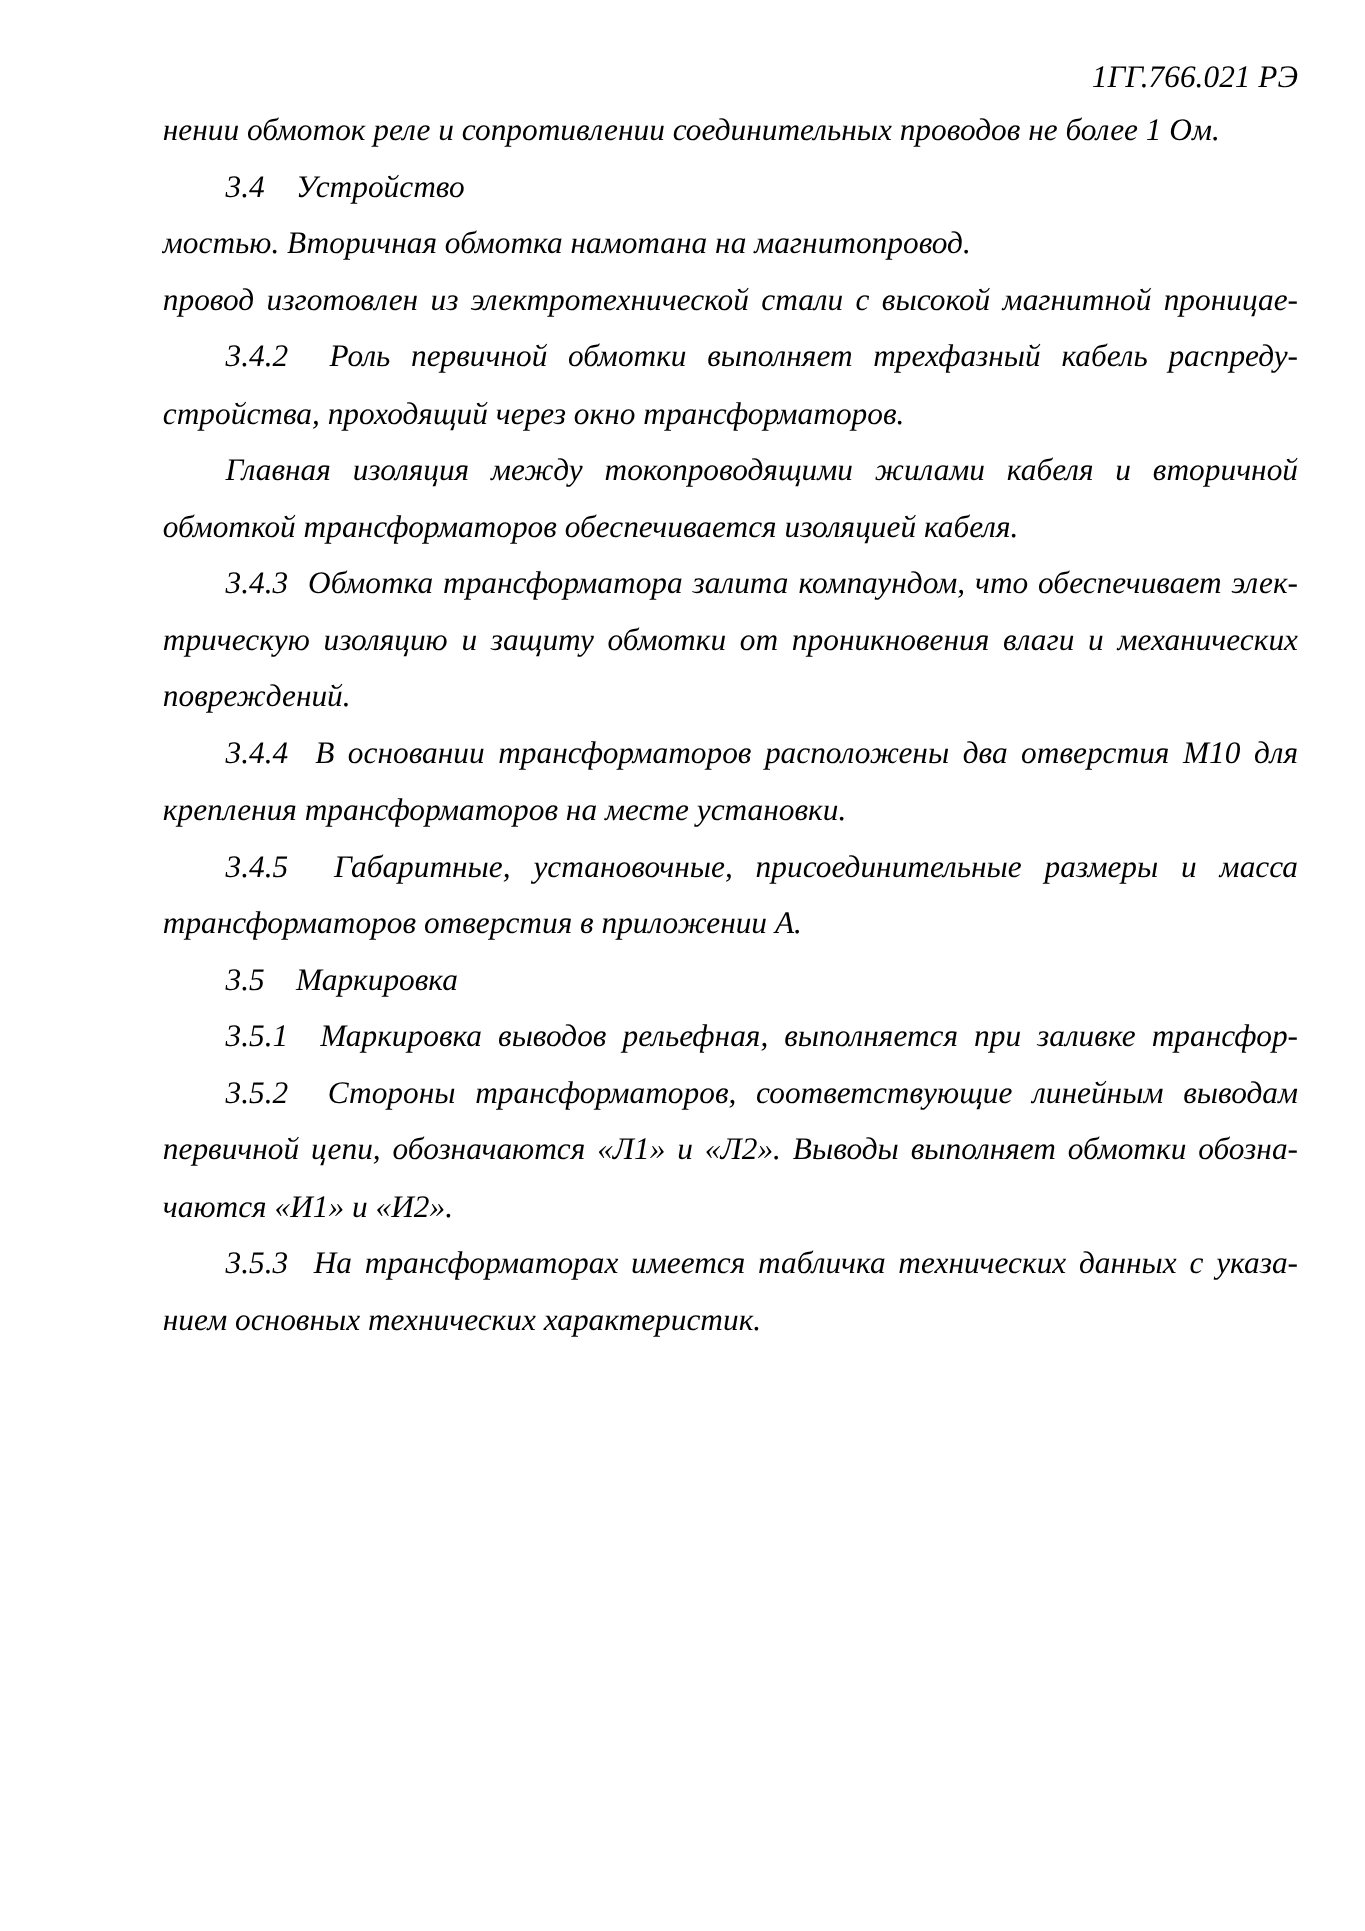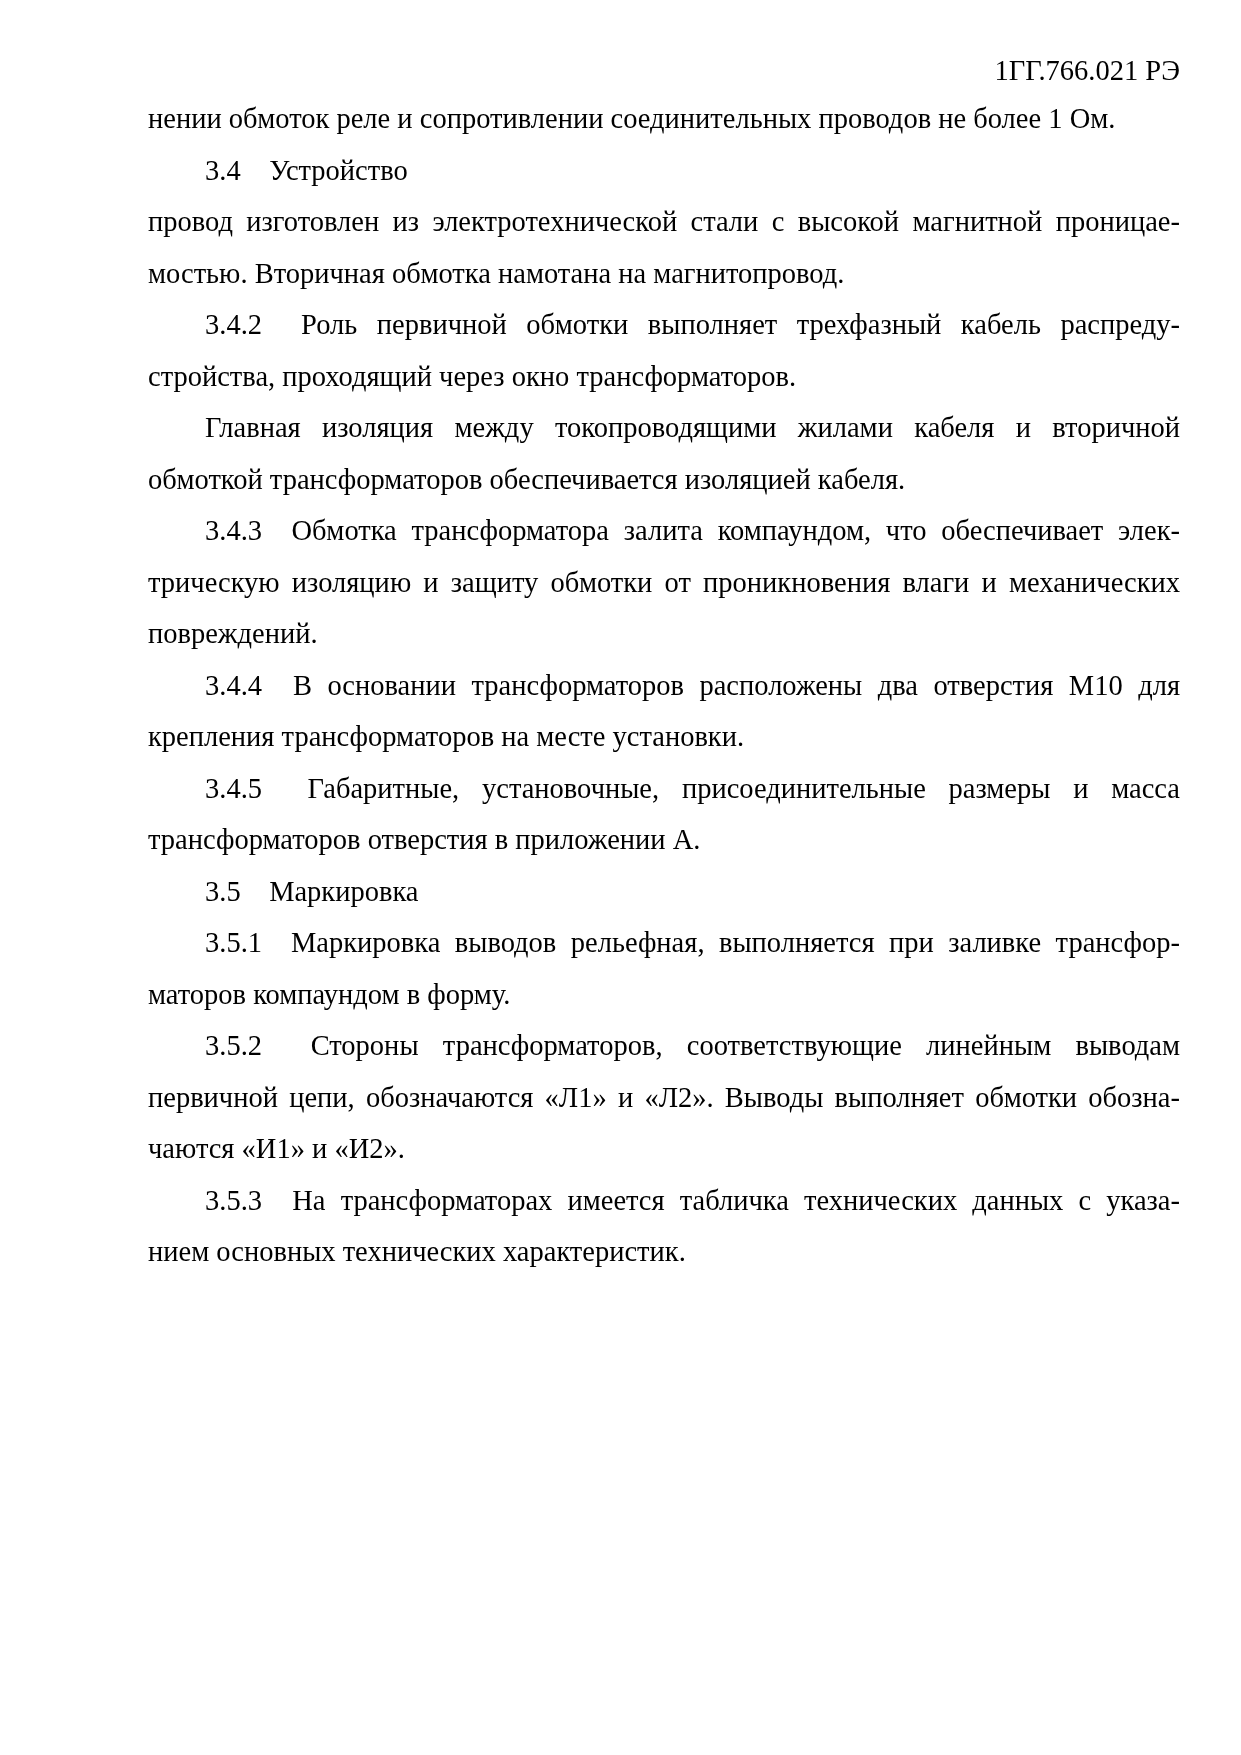--- a/index.html
+++ b/index.html
@@ -8,20 +8,21 @@
     background: #ffffff;
   }
   .page {
     position: relative;
     width: 1241px;
     height: 1567px;
     background: #ffffff;
     color: #000000;
     font-family: "Liberation Serif", "DejaVu Serif", serif;
     overflow: hidden;
+    font-style: italic;
   }
   .hdr {
     position: absolute;
     left: 148px;
     top: 57px;
     width: 1032px;
     font-size: 28.5px;
     line-height: 28.5px;
     text-align: right;
     white-space: nowrap;
@@ -58,36 +59,35 @@
 </head>
 <body>
 
 <div class="page">
 
   <div class="hdr">1ГГ.766.021 РЭ</div>
 
   <div class="body-text">
     <div class="ln">нении обмоток реле и сопротивлении соединительных проводов не более 1 Ом.</div>
     <div class="ln ind">3.4&nbsp;&nbsp;&nbsp; Устройство</div>
+    <div class="ln">мостью. Вторичная обмотка намотана на магнитопровод.</div>
     <div class="ln j">провод изготовлен из электротехнической стали с высокой магнитной проницае-</div>
-    <div class="ln">мостью. Вторичная обмотка намотана на магнитопровод.</div>
     <div class="ln ind j">3.4.2&nbsp; Роль первичной обмотки выполняет трехфазный кабель распреду-</div>
     <div class="ln">стройства, проходящий через окно трансформаторов.</div>
     <div class="ln ind j">Главная изоляция между токопроводящими жилами кабеля и вторичной</div>
     <div class="ln">обмоткой трансформаторов обеспечивается изоляцией кабеля.</div>
     <div class="ln ind j">3.4.3&nbsp; Обмотка трансформатора залита компаундом, что обеспечивает элек-</div>
     <div class="ln j">трическую изоляцию и защиту обмотки от проникновения влаги и механических</div>
     <div class="ln">повреждений.</div>
     <div class="ln ind j">3.4.4&nbsp; В основании трансформаторов расположены два отверстия М10 для</div>
     <div class="ln">крепления трансформаторов на месте установки.</div>
     <div class="ln ind j">3.4.5&nbsp; Габаритные, установочные, присоединительные размеры и масса</div>
     <div class="ln">трансформаторов отверстия в приложении А.</div>
     <div class="ln ind">3.5&nbsp;&nbsp;&nbsp; Маркировка</div>
     <div class="ln ind j">3.5.1&nbsp; Маркировка выводов рельефная, выполняется при заливке трансфор-</div>
-    <div class="ln">маторов компаундом в форму.</div>
     <div class="ln ind j">3.5.2&nbsp; Стороны трансформаторов, соответствующие линейным выводам</div>
     <div class="ln j">первичной цепи, обозначаются «Л1» и «Л2». Выводы выполняет обмотки обозна-</div>
     <div class="ln">чаются «И1» и «И2».</div>
     <div class="ln ind j">3.5.3&nbsp; На трансформаторах имеется табличка технических данных с указа-</div>
     <div class="ln">нием основных технических характеристик.</div>
   </div>
 
   <div class="pagenum">6</div>
 
 </div>

